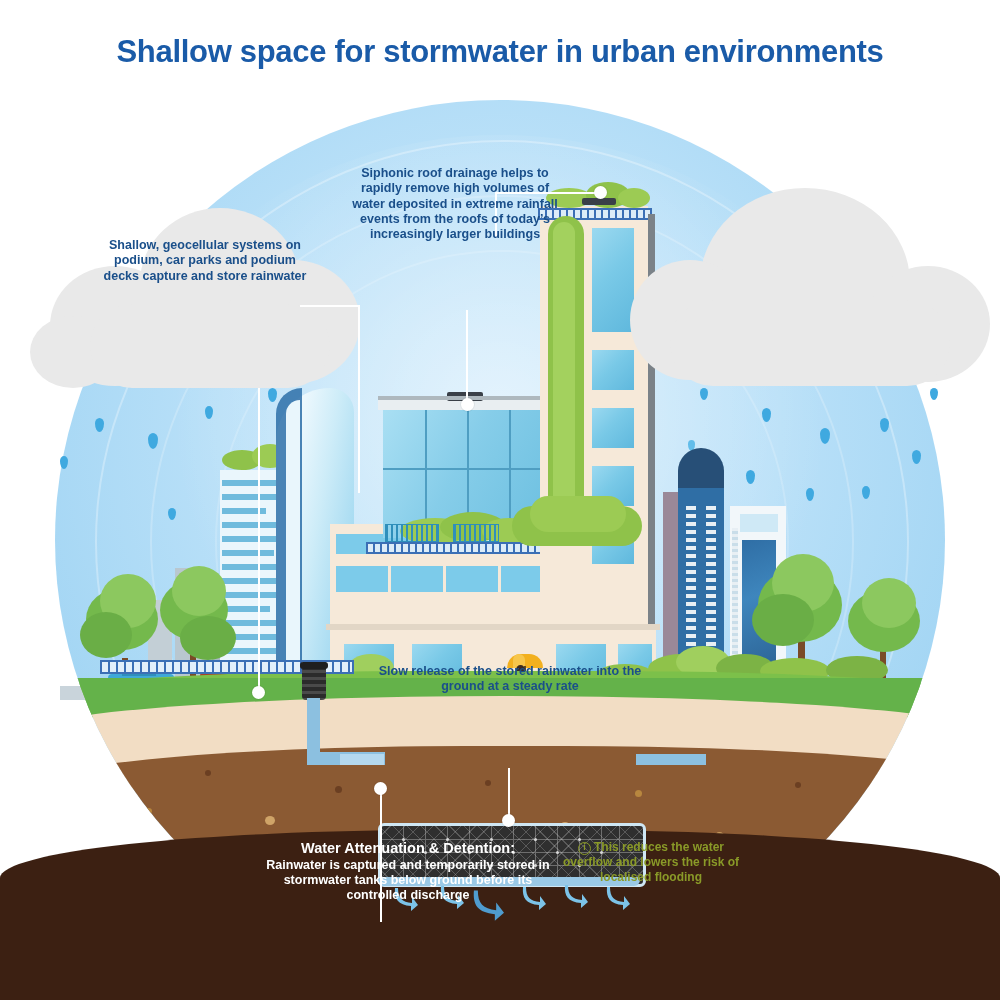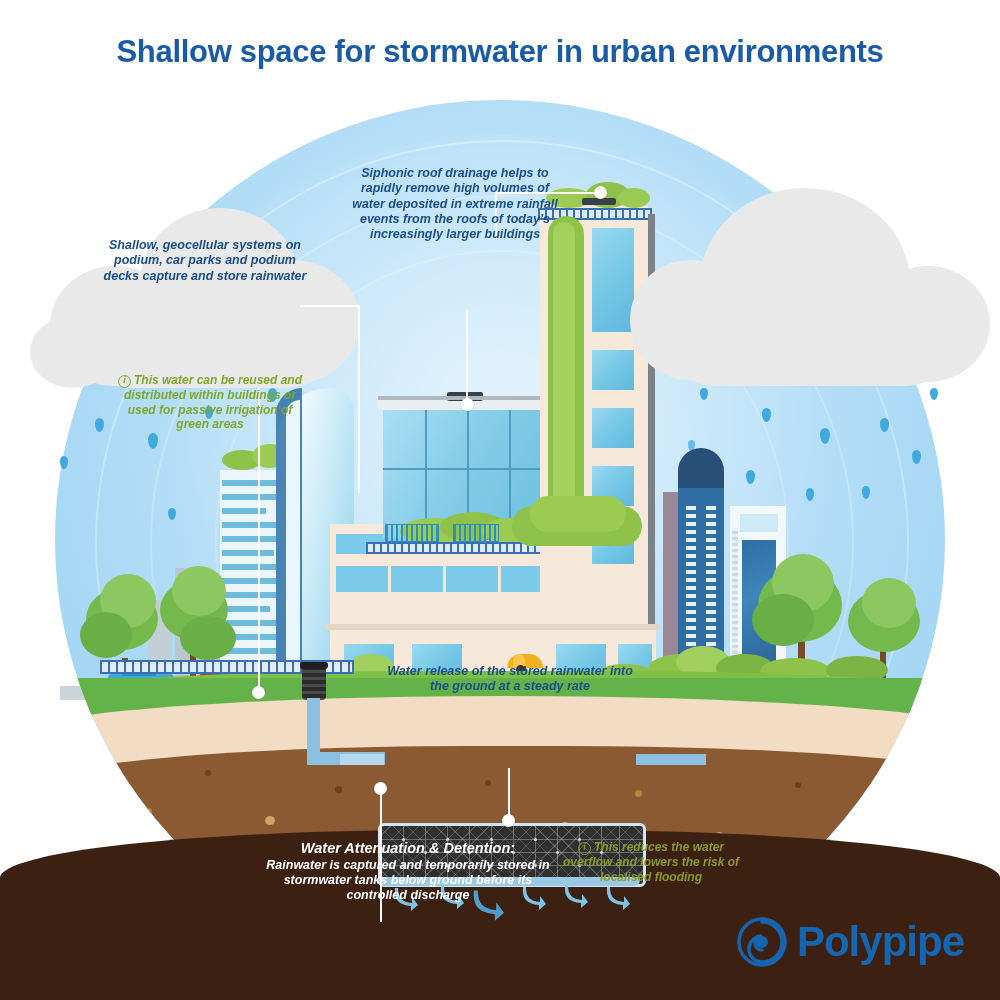--- a/index.html
+++ b/index.html
@@ -59,21 +59,21 @@
 
   
   .bldg{position:absolute;}
   .glass{position:absolute;background:linear-gradient(135deg,#9bd9f0 0%,#79c9e7 45%,#5fb8dd 100%);}
 
   
   .leaf{position:absolute;border-radius:50%;}
   .trunk{position:absolute;background:#7a4a28;}
 
   
-  .callout{position:absolute;text-align:center;line-height:1.22;font-style:italic;}
+  .callout{position:absolute;text-align:center;line-height:1.22;}
   .co-dark{color:#1a4f8a;font-weight:bold;font-size:12.5px;}
   .co-green{color:#7fa72a;font-weight:bold;font-size:12px;}
   .co-green-dk{color:#8a9a28;font-weight:bold;font-size:12px;}
   .co-white{color:#ffffff;font-weight:bold;font-size:12.5px;}
   .headline{position:absolute;text-align:center;color:#1a4f8a;font-weight:bold;
             font-size:19px;line-height:1.28;}
   .co-title{font-size:14.5px;}
   .infoicon{display:inline-block;width:11px;height:11px;border:1.3px solid currentColor;
             border-radius:50%;line-height:9px;font-size:9px;text-align:center;
             vertical-align:1px;margin-right:3px;font-weight:bold;}
@@ -425,41 +425,30 @@
     <div class="dot" style="left:502px;top:726px;"></div>
 
     <div class="leader" style="left:380px;top:700px;width:2px;height:134px;"></div>
     <div class="dot" style="left:374px;top:694px;"></div>
 
     <div class="callout co-dark" style="left:98px;top:150px;width:214px;">Shallow, geocellular systems on podium, car parks and podium decks capture and store rainwater</div>
 
     <div class="callout co-dark" style="left:345px;top:78px;width:220px;">Siphonic roof drainage helps to rapidly remove high volumes of water deposited in extreme rainfall events from the roofs of today’s increasingly larger buildings</div>
 
 
-    <div class="callout co-green" style="left:110px;top:285px;width:200px;">
-      <span class="infoicon">i</span><span>This water can be reused and distributed within buildings or used for passive irrigation of green areas</span>
-    </div>
 
     <div class="callout co-dark" style="left:378px;top:576px;width:264px;">
-      <div>Water release of the stored rainwater into the ground at a steady rate</div>
+      <div>Slow release of the stored rainwater into the ground at a steady rate</div>
     </div>
 
     <div class="callout co-green-dk" style="left:556px;top:752px;width:190px;">
       <span class="infoicon">i</span><span>This reduces the water overflow and lowers the risk of localised flooding</span>
     </div>
 
     <div class="callout co-white" style="left:258px;top:752px;width:300px;">
       <div class="co-title">Water Attenuation &amp; Detention:</div>
       <div>Rainwater is captured and temporarily stored in stormwater tanks below ground before its controlled discharge</div>
     </div>
 
   </div>
 
-  <div class="logo">
-    <svg width="52" height="52" viewBox="0 0 52 52">
-      <circle cx="26" cy="26" r="23" fill="none" stroke="#1565b0" stroke-width="3.4"></circle>
-      <path d="M26 6 A20 20 0 0 1 26 46 A13 13 0 0 1 26 20 A7 7 0 0 0 26 34" fill="none" stroke="#1565b0" stroke-width="3.4" stroke-linecap="round"></path>
-      <circle cx="26" cy="26" r="6" fill="#1565b0"></circle>
-    </svg>
-    <span class="logo-text">Polypipe</span>
-  </div>
 
 </div>
 
 </body></html>

